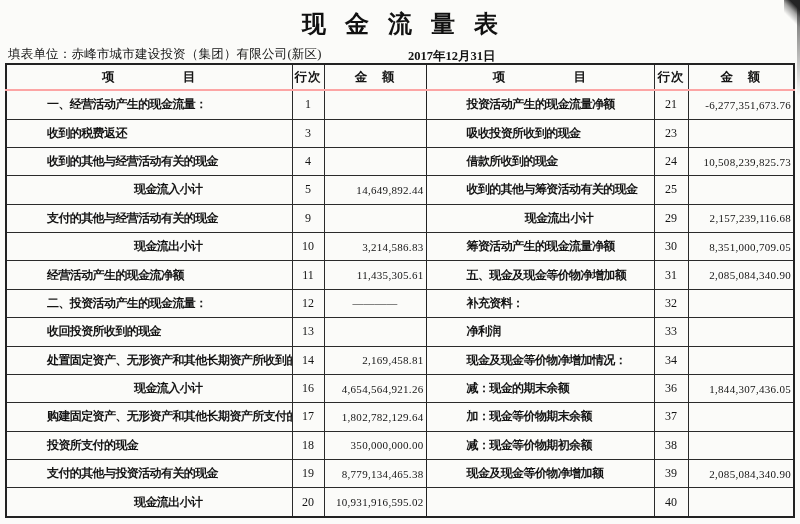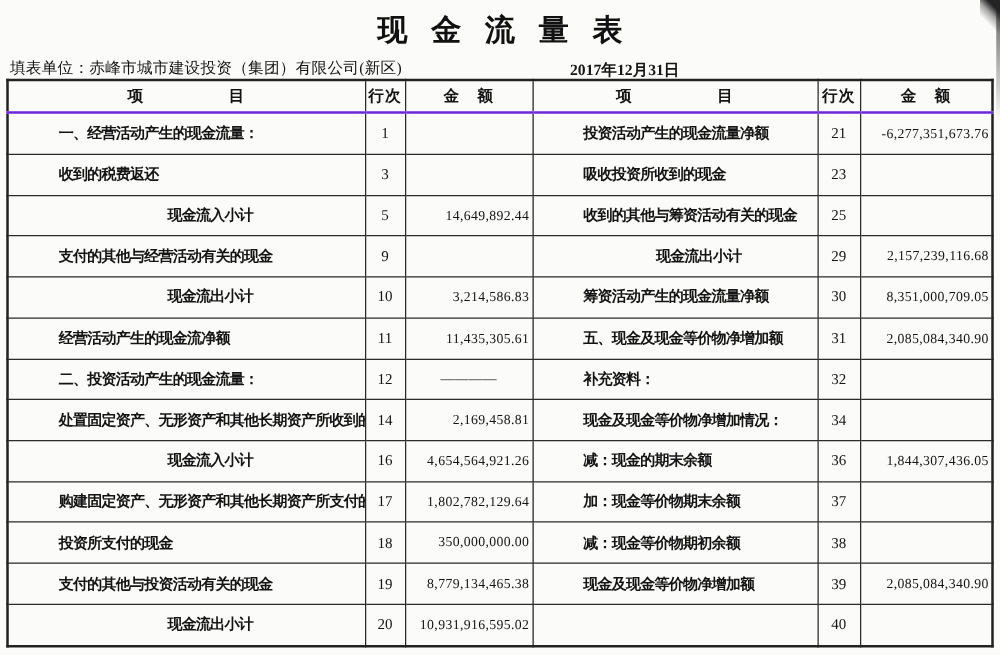--- a/index.html
+++ b/index.html
@@ -17,39 +17,39 @@
     font-size:24px;font-weight:bold;
     letter-spacing:19px;text-indent:19px;
     color:#111;
   }
   .meta-unit{
     position:absolute;top:46px;left:8px;
     font-size:12.5px;font-weight:normal;
     letter-spacing:0.2px;
   }
   .meta-date{
-    position:absolute;top:48px;left:456px;
+    position:absolute;top:48px;left:408px;
     font-size:12.5px;font-weight:bold;
   }
   table.cft{
     position:absolute;top:63px;left:5px;
     width:790px;height:455px;
     border-collapse:collapse;table-layout:fixed;
     border:2px solid #222;
   }
   .cft th,.cft td{
     border:1px solid #2b2b2b;
     padding:0 2px;
     overflow:hidden;white-space:nowrap;
     font-size:12px;
     height:21px;
   }
   .cft thead th{
     height:24px;font-size:12.5px;font-weight:bold;
-    text-align:center;border-bottom:2px solid #6d28d9;
+    text-align:center;border-bottom:2px solid #fca5a5;
     letter-spacing:1px;
   }
   
   .cft td:nth-child(1),.cft td:nth-child(4){font-weight:bold;letter-spacing:-0.6px;padding-left:40px;}
   .cft td:nth-child(2),.cft td:nth-child(5){font-size:12px;}
   .cft td:nth-child(3),.cft td:nth-child(6){font-size:11px;letter-spacing:0.3px;}
   
   .a-l{text-align:left;padding-left:5px;}
   .a-c{text-align:center;}
   .a-r{text-align:right;padding-right:6px;}
@@ -107,20 +107,28 @@
         </tr>
         <tr>
           <td class="a-l">收到的税费返还</td>
           <td class="a-c">3</td>
           <td class="a-r"></td>
           <td class="a-l">吸收投资所收到的现金</td>
           <td class="a-c">23</td>
           <td class="a-r"></td>
         </tr>
         <tr>
+          <td class="a-l">收到的其他与经营活动有关的现金</td>
+          <td class="a-c">4</td>
+          <td class="a-r"></td>
+          <td class="a-l">借款所收到的现金</td>
+          <td class="a-c">24</td>
+          <td class="a-r">10,508,239,825.73</td>
+        </tr>
+        <tr>
           <td class="a-c">现金流入小计</td>
           <td class="a-c">5</td>
           <td class="a-r">14,649,892.44</td>
           <td class="a-l">收到的其他与筹资活动有关的现金</td>
           <td class="a-c">25</td>
           <td class="a-r"></td>
         </tr>
         <tr>
           <td class="a-l">支付的其他与经营活动有关的现金</td>
           <td class="a-c">9</td>
@@ -147,20 +155,28 @@
         </tr>
         <tr>
           <td class="a-l">二、投资活动产生的现金流量：</td>
           <td class="a-c">12</td>
           <td class="a-c">————</td>
           <td class="a-l">补充资料：</td>
           <td class="a-c">32</td>
           <td class="a-r"></td>
         </tr>
         <tr>
+          <td class="a-l">收回投资所收到的现金</td>
+          <td class="a-c">13</td>
+          <td class="a-r"></td>
+          <td class="a-l">净利润</td>
+          <td class="a-c">33</td>
+          <td class="a-r"></td>
+        </tr>
+        <tr>
           <td class="a-l">处置固定资产、无形资产和其他长期资产所收到的现金净额</td>
           <td class="a-c">14</td>
           <td class="a-r">2,169,458.81</td>
           <td class="a-l">现金及现金等价物净增加情况：</td>
           <td class="a-c">34</td>
           <td class="a-r"></td>
         </tr>
         <tr>
           <td class="a-c">现金流入小计</td>
           <td class="a-c">16</td>

